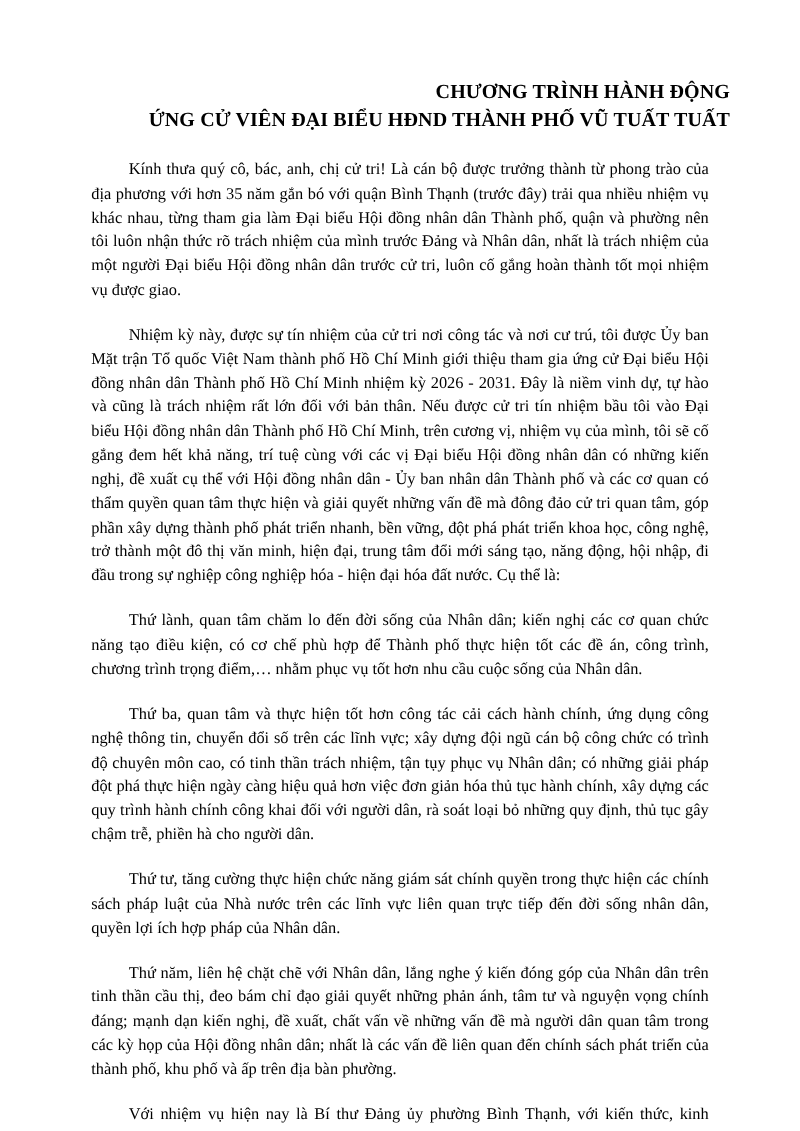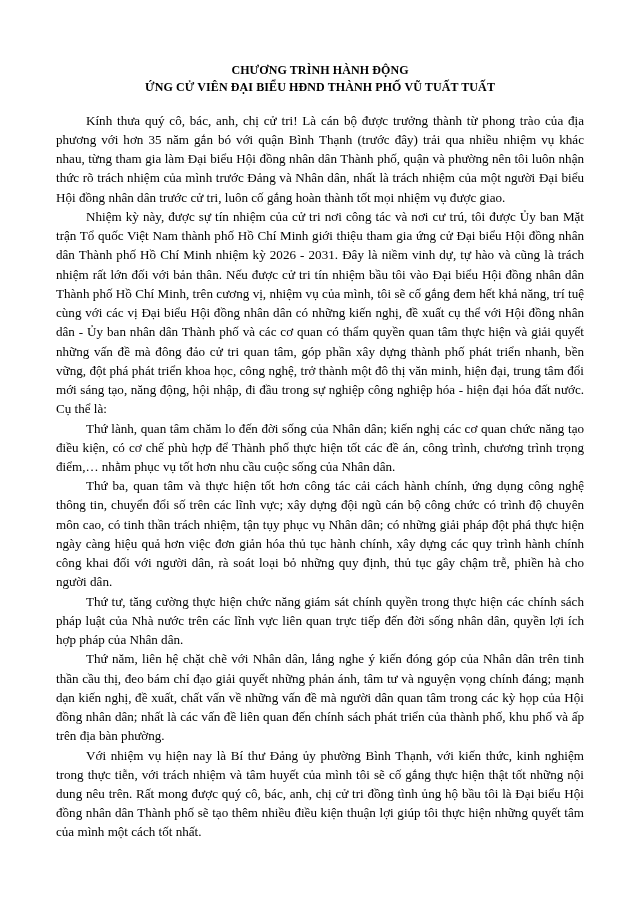--- a/index.html
+++ b/index.html
@@ -15,33 +15,33 @@
     overflow: hidden;
   }
   .page {
     width: 640px;
     height: 905px;
     box-sizing: border-box;
     padding: 62px 56px 40px 56px;
     background: #ffffff;
   }
   .doc-title {
-    text-align: center;
+    text-align: right;
     font-weight: bold;
-    font-size: 12px;
+    font-size: 16px;
     line-height: 1.45;
     letter-spacing: 0.1px;
   }
   .doc-title .line1 { display: block; }
   .doc-title .line2 { display: block; }
   .body-text {
     margin-top: 14px;
   }
   p.para {
-    margin: 0;
+    margin: 17px;
     text-align: justify;
     text-justify: inter-word;
     font-size: 13.1px;
     line-height: 1.47;
     text-indent: 30px;
     hyphens: none;
   }
   .it { }
 </style>
 </head>

